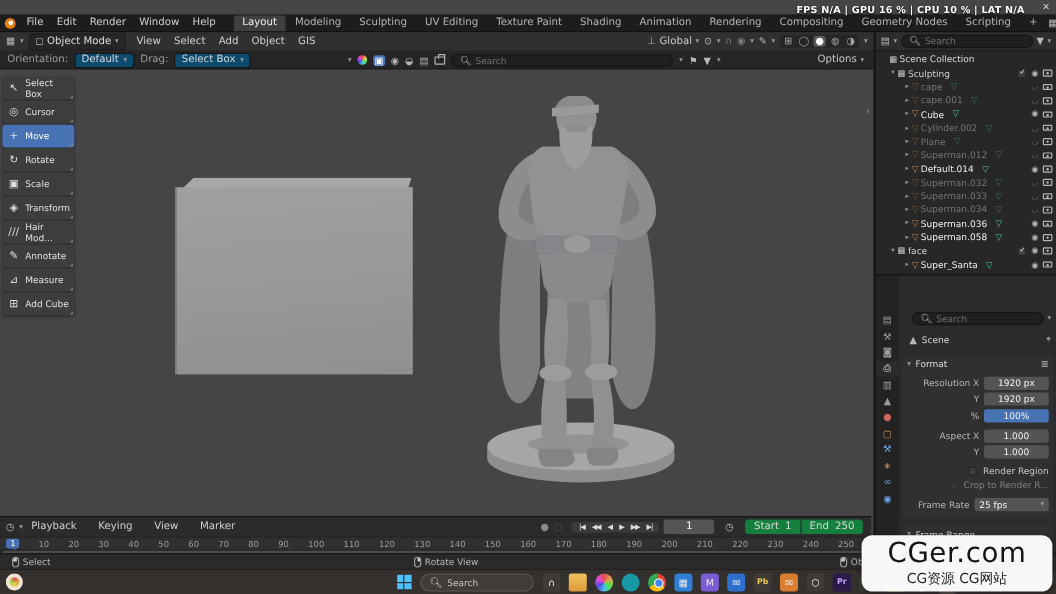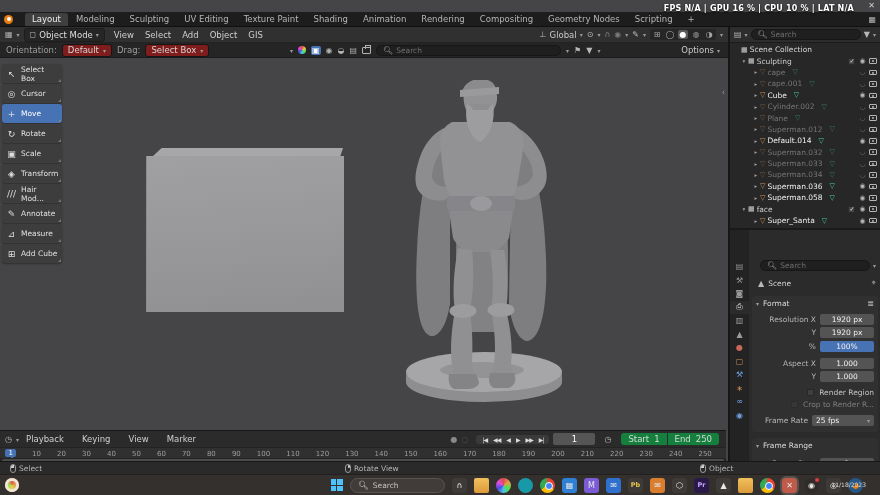--- a/index.html
+++ b/index.html
@@ -28,21 +28,21 @@
     display:flex;align-items:center;gap:4px;padding:0 5px;border-bottom:1px solid #232323}
   .vph-mode{display:flex;align-items:center;gap:3px;background:#262626;border:1px solid #1d1d1d;
     border-radius:3px;padding:1px 5px;color:#dedede}
   .chev{font-size:6px;color:#9a9a9a}
   .vph-menus{display:flex;gap:1px}
   .shade-group{display:flex;background:#262626;border-radius:3px;padding:1px 2px;gap:3px;align-items:center}
   .shade-ic{width:10px;text-align:center;color:#a5a5a5;font-size:8px;border-radius:2px}
   .shade-ic.sel{background:#5a5a5a;color:#fff}
   .tool-row{position:absolute;left:0;top:43px;width:728px;height:15px;background:#252525;
     display:flex;align-items:center;gap:5px;padding:0 6px;border-bottom:1px solid #1a1a1a}
-  .drop-field{display:flex;align-items:center;gap:4px;background:#7f1d1d;border:1px solid #161616;
+  .drop-field{display:flex;align-items:center;gap:4px;background:#0c4a6e;border:1px solid #161616;
     border-radius:3px;padding:0.5px 5px;color:#d6d6d6}
   .lbl{color:#9c9c9c}
   .search-pill{display:flex;align-items:center;gap:3px;background:#1f1f1f;border:1px solid #161616;
     border-radius:7px;padding:0 6px;height:11px}
   .search-pill input{background:transparent;border:none;outline:none;color:#cfcfcf;
     font-family:"DejaVu Sans",sans-serif;font-size:7.5px;width:100%}
   .search-pill input::placeholder{color:#6f6f6f}
   .wheel{width:8px;height:8px;border-radius:50%;flex:none;
     background:conic-gradient(#e24a4a,#e2c94a,#4ae24a,#4ac9e2,#4a4ae2,#e24ae2,#e24a4a)}
   .mini-ic{color:#b2b2b2;font-size:8px}
@@ -180,20 +180,28 @@
 </head>
 <body>
 
 <div class="screen">
 
   <span class="tb-close">✕</span>
   <div class="perf">FPS N/A  |  GPU 16 %  |  CPU 10 %  |  LAT N/A</div>
 
   <div class="menubar">
     <span class="blogo"></span>
+    <span style="display:flex;gap:1px">
+
+    <span class="menu-item">File</span>
+        <span class="menu-item">Edit</span>
+        <span class="menu-item">Render</span>
+        <span class="menu-item">Window</span>
+        <span class="menu-item">Help</span>
+      </span>
     <span class="ws-tabs">
 
     <span class="ws-tab active">Layout</span>
         <span class="ws-tab">Modeling</span>
         <span class="ws-tab">Sculpting</span>
         <span class="ws-tab">UV Editing</span>
         <span class="ws-tab">Texture Paint</span>
         <span class="ws-tab">Shading</span>
         <span class="ws-tab">Animation</span>
         <span class="ws-tab">Rendering</span>
@@ -761,14 +769,18 @@
           <span class="tb-ic ic-chrome"></span>
           <span class="tb-ic ic-activex">✕</span>
           <span class="tb-ic ic-obs">◉</span>
           <span class="tb-ic ic-dark">◎</span>
           <span class="tb-ic ic-blender">◕</span>
         </span>
     </div>
     <span class="tray-date">11/18/2023</span>
   </div>
 
+  <div class="watermark">
+    <span class="wm1">CGer.com</span>
+    <span class="wm2">CG资源 CG网站</span>
+  </div>
 
 </div>
 
 </body></html>

